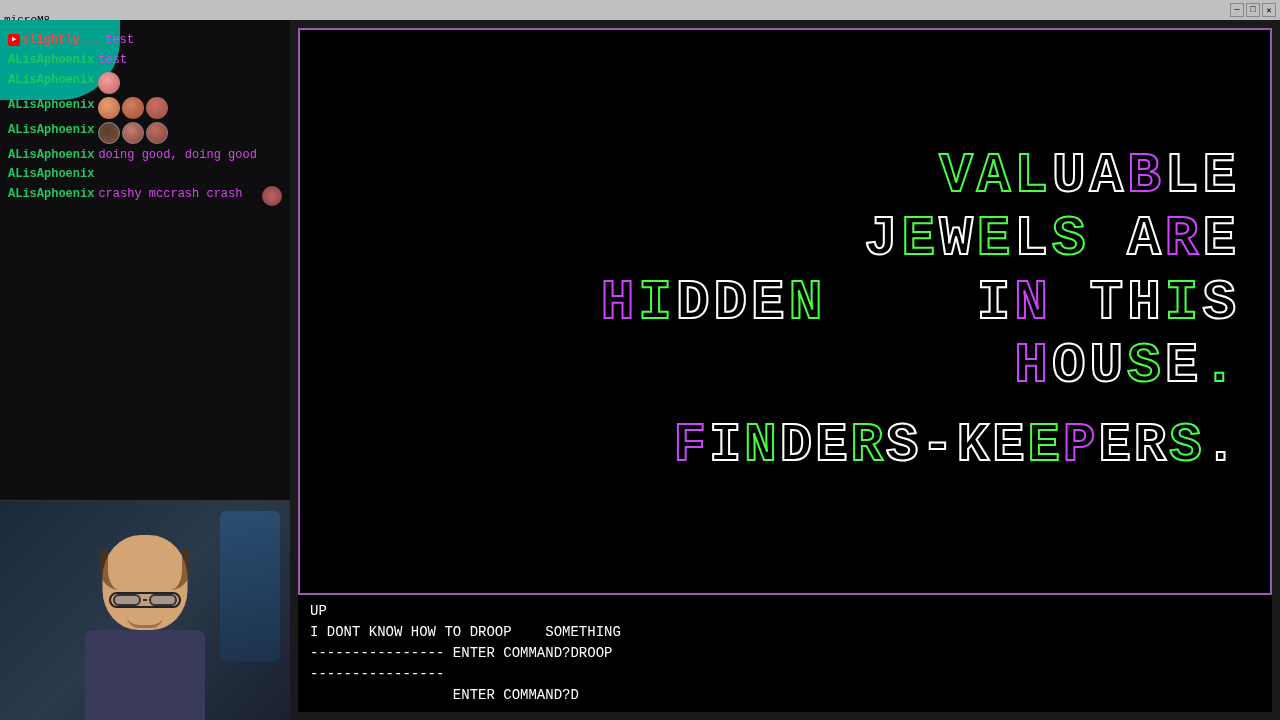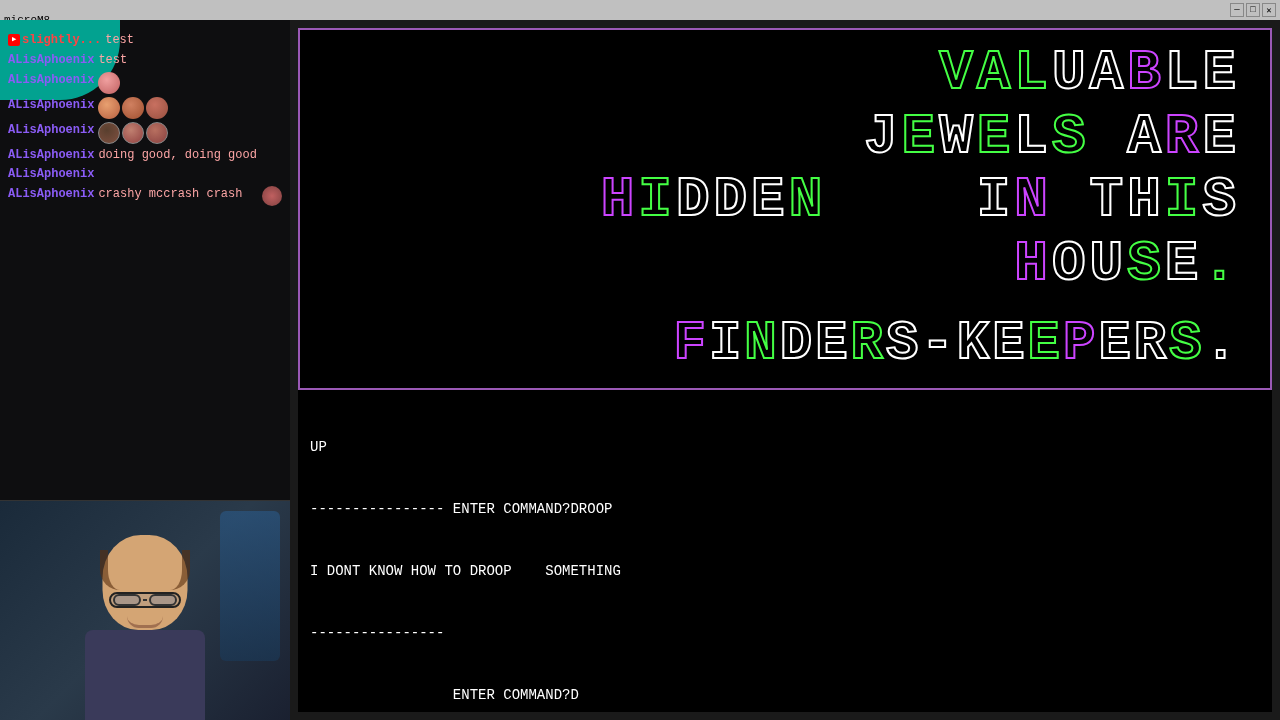--- a/index.html
+++ b/index.html
@@ -115,29 +115,29 @@
       border-radius: 2px;
       display: inline-flex;
       align-items: center;
       justify-content: center;
       font-size: 7px;
       color: white;
       flex-shrink: 0;
     }
 
     .chat-username.alisaphoenix {
-      color: #8b5cf6;
+      color: #22c55e;
     }
 
     .chat-username.teenaged {
       color: #4fc3f7;
     }
 
     .chat-text {
-      color: #fca5a5;
+      color: #d946ef;
       flex: 1;
       min-width: 0;
       word-break: break-word;
     }
 
     .emote-row {
       display: flex;
       align-items: center;
       gap: 2px;
     }
@@ -223,21 +223,20 @@
       font-size: 14px;
       padding: 6px 12px;
       min-height: 110px;
       flex-shrink: 0;
       margin: 0 8px 8px 8px;
     }
 
     .terminal-line {
       line-height: 1.5;
       white-space: pre;
-      margin-top: 41px;
     }
   </style>
 </head>
 <body>
 
 <div class="title-bar">
   <span class="title-bar-title">microM8</span>
   <div class="title-bar-controls">
     <div class="title-btn">—</div>
     <div class="title-btn">□</div>
@@ -353,20 +352,20 @@
         </div>
 
         <div class="text-row" style="font-family:'Courier New',monospace;font-size:54px;font-weight:700;letter-spacing:3px;-webkit-text-stroke:2px #ffffff;color:transparent;line-height:1.1;">
           <span style="-webkit-text-stroke:2px #cc44ff;color:transparent;">F</span><span style="-webkit-text-stroke:2px #ffffff;color:transparent;">I</span><span style="-webkit-text-stroke:2px #44ff44;color:transparent;">N</span><span style="-webkit-text-stroke:2px #ffffff;color:transparent;">D</span><span style="-webkit-text-stroke:2px #ffffff;color:transparent;">E</span><span style="-webkit-text-stroke:2px #44ff44;color:transparent;">R</span><span style="-webkit-text-stroke:2px #ffffff;color:transparent;">S</span><span style="-webkit-text-stroke:2px #ffffff;color:transparent;">-</span><span style="-webkit-text-stroke:2px #ffffff;color:transparent;">K</span><span style="-webkit-text-stroke:2px #ffffff;color:transparent;">E</span><span style="-webkit-text-stroke:2px #44ff44;color:transparent;">E</span><span style="-webkit-text-stroke:2px #cc44ff;color:transparent;">P</span><span style="-webkit-text-stroke:2px #ffffff;color:transparent;">E</span><span style="-webkit-text-stroke:2px #ffffff;color:transparent;">R</span><span style="-webkit-text-stroke:2px #44ff44;color:transparent;">S</span><span style="-webkit-text-stroke:2px #ffffff;color:transparent;">.</span>
         </div>
       </div>
     </div>
 
     <div class="terminal-area">
       <div class="terminal-line">UP</div>
+      <div class="terminal-line">I DONT KNOW HOW TO DROOP    SOMETHING</div>
       <div class="terminal-line">---------------- ENTER COMMAND?DROOP</div>
-      <div class="terminal-line">I DONT KNOW HOW TO DROOP    SOMETHING</div>
       <div class="terminal-line">----------------</div>
       <div class="terminal-line">                 ENTER COMMAND?D</div>
     </div>
 
   </div>
 </div>
 
 </body></html>

